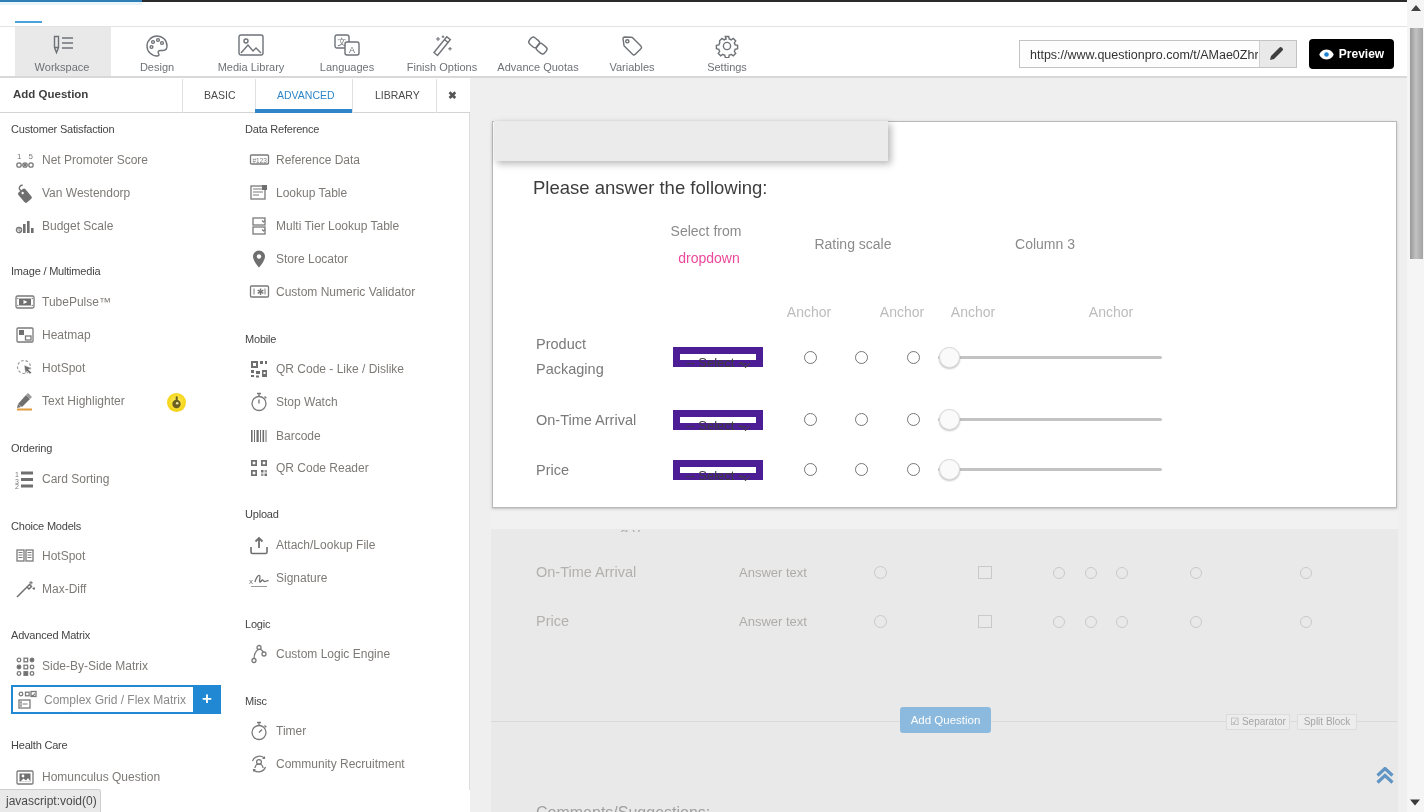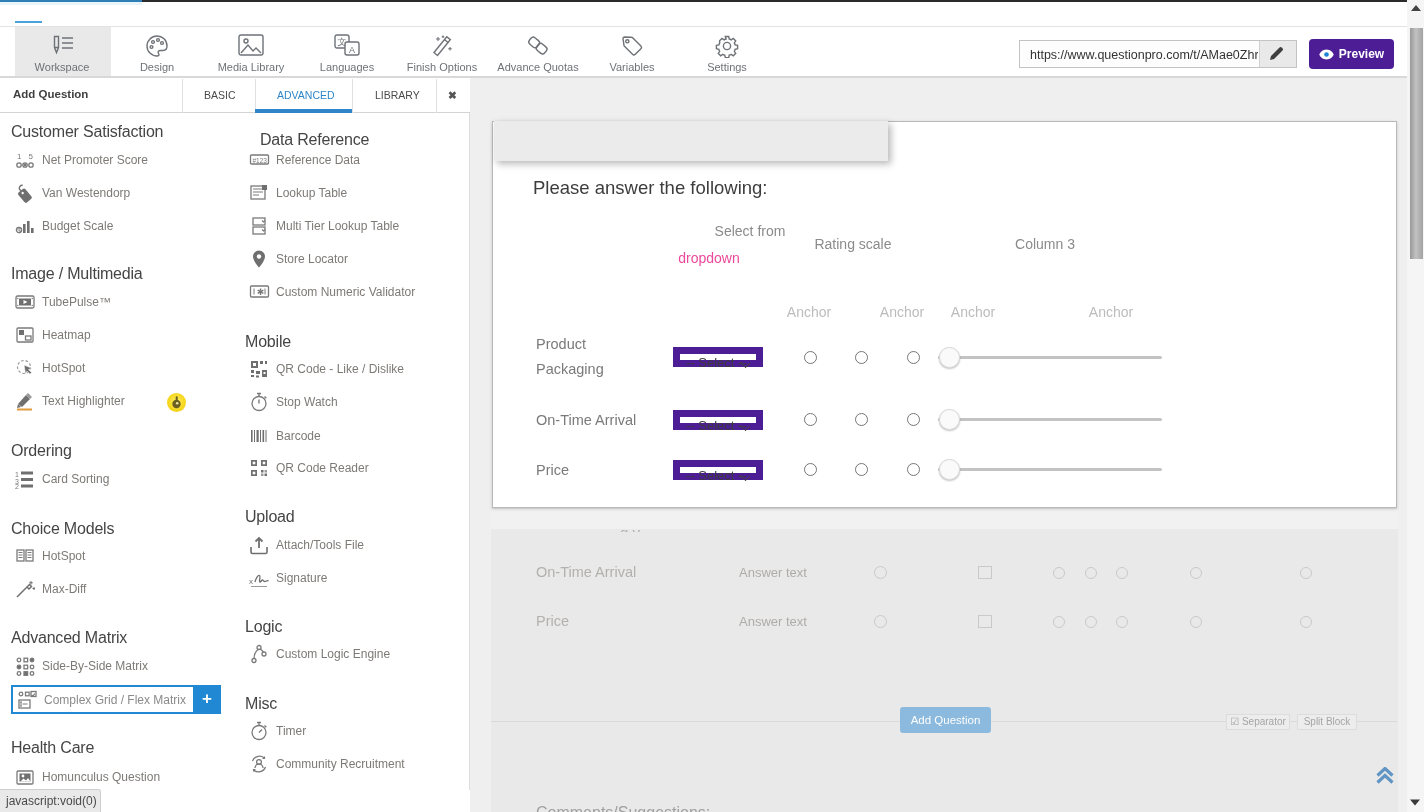--- a/index.html
+++ b/index.html
@@ -21,31 +21,31 @@
 .navlink { position:absolute; top:5px; font-size:12px; color:#3078b4; }
 #toolbar-border { left:0; top:76px; width:1407px; height:2px; background:#d8d8d8; }
 .tool { position:absolute; top:0; width:96px; height:49px; text-align:center; }
 .tool .ticon { position:absolute; left:50%; top:7px; transform:translateX(-50%); }
 .tool .tlabel { position:absolute; left:50%; top:34px; transform:translateX(-50%); white-space:nowrap; font-size:11px; color:#6e7277; }
 #ws-tile { left:15px; top:27px; width:96px; height:49px; background:#e9e9e9; }
 
 #urlbox { left:1019px; top:40px; width:278px; height:28px; background:#fdfdfd; border:1px solid #c3c3c3; }
 #urltext { left:1030px; top:48px; width:228px; height:16px; font-size:12.5px; color:#333; white-space:nowrap; overflow:hidden; }
 #urlpen { left:1259px; top:41px; width:37px; height:26px; background:#e9e9e9; border-left:1px solid #d0d0d0; }
-#previewbtn { left:1309px; top:39px; width:85px; height:30px; background:#4c1d95; border-radius:4px; color:#fff; font-size:12px; font-weight:bold; text-align:center; line-height:30px; }
+#previewbtn { left:1309px; top:39px; width:85px; height:30px; background:#000000; border-radius:4px; color:#fff; font-size:12px; font-weight:bold; text-align:center; line-height:30px; }
 
 
 #panel { left:0; top:78px; width:470px; height:712px; background:#fff; border-right:1px solid #dcdcdc; }
 #panel-head { left:0; top:78px; width:470px; height:35px; background:#fff; border-bottom:1px solid #d4d4d4; }
 #addq { left:13px; top:88px; font-size:11.5px; font-weight:bold; color:#3f3f3f; }
 .tabsep { position:absolute; top:79px; width:1px; height:34px; background:#e0e0e0; }
 .tab { position:absolute; top:89px; font-size:10.5px; color:#4a4a4a; }
 #tab-adv { color:#2e86c8; }
 #tab-adv-ul { left:255px; top:109px; width:97px; height:4px; background:#2e86c8; }
-.phead { position:absolute; font-size:16px; color:#454545; white-space:nowrap; letter-spacing:-0.2px;}
+.phead { position:absolute; font-size:11px; color:#454545; white-space:nowrap; letter-spacing:-0.2px;}
 .pitem { position:absolute; font-size:12px; color:#7d7a76; white-space:nowrap; z-index:2; }
 .picon { position:absolute; width:20px; height:20px; z-index:2; }
 #selbox { left:11px; top:685px; width:210px; height:29px; background:#fff; border:2px solid #2189d3; }
 #selplus { left:193px; top:685px; width:28px; height:29px; background:#2189d3; color:#fff; font-size:17px; font-weight:bold; text-align:center; line-height:28px; }
 #hl-badge { left:167px; top:393px; width:19px; height:19px; background:radial-gradient(circle at 50% 45%, #fdf06a 0%, #f6d820 55%, #eec50f 100%); border-radius:50%; }
 
 
 #main { left:470px; top:78px; width:937px; height:734px; background:#efefef; }
 #dimblock { left:491px; top:508px; width:907px; height:304px; background:#e9e9e9; }
 #dimstrip { left:491px; top:509px; width:907px; height:20px; background:#f1f1f1; }
@@ -288,21 +288,21 @@
         </svg></div>
 <div class="abs pitem" style="left:44px; top:693px; color:#8a8a8a;">Complex Grid / Flex Matrix</div>
 <div class="abs phead" style="left:11px; top:739px;">Health Care</div>
 <div class="abs picon" style="left:15px; top:767px;"><svg width="20" height="20" viewBox="0 0 20 20">
           <rect x="2" y="4" width="16" height="13" rx="1" stroke="#7a7a7a" stroke-width="1.3" fill="none"></rect>
           <rect x="4.5" y="6.5" width="11" height="8" fill="#6f6f6f"></rect>
           <circle cx="8" cy="9" r="1.4" fill="#fff"></circle>
           <path d="M5.5 14.5 l3-3 2.5 2 2-2.5 2.5 3.5 z" fill="#fff"></path>
         </svg></div>
 <div class="abs pitem" style="left:42px; top:770px;">Homunculus Question</div>
-<div class="abs phead" style="left:260px; top:123px;margin-top:8px;">Data Reference</div>
+<div class="abs phead" style="left:245px; top:123px;">Data Reference</div>
 <div class="abs picon" style="left:249px; top:150px;"><svg width="21" height="20" viewBox="0 0 20 20">
           <rect x="1" y="5" width="18" height="9" rx="1" stroke="#7a7a7a" stroke-width="1.3" fill="none"></rect>
           <text x="3" y="12.5" font-size="6.5" fill="#7a7a7a" font-family="Liberation Sans">#123</text>
         </svg></div>
 <div class="abs pitem" style="left:276px; top:153px;">Reference Data</div>
 <div class="abs picon" style="left:249px; top:183px;"><svg width="20" height="20" viewBox="0 0 20 20">
           <rect x="2" y="3" width="14" height="13" stroke="#7a7a7a" stroke-width="1.3" fill="none"></rect>
           <path d="M4 6 h10 M4 9 h10 M4 12 h6" stroke="#7a7a7a" stroke-width="1.2"></path>
           <rect x="13" y="2" width="5" height="5" fill="#6f6f6f"></rect>
         </svg></div>
@@ -372,21 +372,21 @@
             <rect x="12" y="15.5" width="2.5" height="2.5" fill="#9a9a9a"></rect>
             <rect x="15.5" y="15.5" width="2.5" height="2.5"></rect>
           </g>
         </svg></div>
 <div class="abs pitem" style="left:276px; top:461px;">QR Code Reader</div>
 <div class="abs phead" style="left:245px; top:508px;">Upload</div>
 <div class="abs picon" style="left:249px; top:535px;"><svg width="20" height="20" viewBox="0 0 20 20">
           <path d="M10 13 V3 M6.5 6.5 L10 3 l3.5 3.5" stroke="#6f6f6f" stroke-width="1.8" fill="none"></path>
           <path d="M2 12 v5 a1.5 1.5 0 0 0 1.5 1.5 h13 a1.5 1.5 0 0 0 1.5-1.5 v-5" stroke="#6f6f6f" stroke-width="1.6" fill="none"></path>
         </svg></div>
-<div class="abs pitem" style="left:276px; top:538px;">Attach/Tools File</div>
+<div class="abs pitem" style="left:276px; top:538px;">Attach/Lookup File</div>
 <div class="abs picon" style="left:249px; top:568px;"><svg width="20" height="20" viewBox="0 0 20 20">
           <text x="0" y="16" font-size="8" fill="#6f6f6f">x</text>
           <path d="M6 14 c1-4 3-7 4.5-6.5 1.5 0.5-1 6.5 0.5 6.5 1 0 1.5-2 2.5-2 0.8 0 0.8 1.5 2 1.5 1.5 0 2.5-1 4-1" stroke="#6f6f6f" stroke-width="1.3" fill="none"></path>
           <path d="M2 18.5 h16" stroke="#9a9a9a" stroke-width="1"></path>
         </svg></div>
 <div class="abs pitem" style="left:276px; top:571px;">Signature</div>
 <div class="abs phead" style="left:245px; top:618px;">Logic</div>
 <div class="abs picon" style="left:249px; top:644px;"><svg width="20" height="20" viewBox="0 0 20 20">
           <circle cx="10" cy="3.5" r="2" stroke="#7a7a7a" stroke-width="1.3" fill="none"></circle>
           <circle cx="5" cy="16.5" r="2" stroke="#7a7a7a" stroke-width="1.3" fill="none"></circle>
@@ -448,21 +448,21 @@
 <svg class="abs" style="left:1376px; top:767px;" width="18" height="17" viewBox="0 0 18 17" fill="none" stroke="#6195c4" stroke-width="3.2">
         <path d="M1.5 8.5 L9 1.5 L16.5 8.5"></path>
         <path d="M1.5 15.5 L9 8.5 L16.5 15.5"></path>
       </svg>
 <div class="abs dtext" style="left:536px; top:804px; font-size:16px; color:#9f9f9f;">Comments/Suggestions:</div>
 </div>
   <div class="abs" id="card"></div>
   <div class="abs" id="prevbox"></div>
   <div id="matrix">
 <div class="abs mtext" style="left:533px; top:177px; font-size:18.5px; color:#3d3d3d;">Please answer the following:</div>
-<div class="abs mtext" style="left:750px; top:223px; font-size:14px; color:#8b8b8b; transform:translateX(-50%);">Select from</div>
+<div class="abs mtext" style="left:706px; top:223px; font-size:14px; color:#8b8b8b; transform:translateX(-50%);">Select from</div>
 <div class="abs mtext" style="left:709px; top:250px; font-size:14px; color:#ec4899; transform:translateX(-50%);">dropdown</div>
 <div class="abs mtext" style="left:853px; top:236px; font-size:14px; color:#8b8b8b; transform:translateX(-50%);">Rating scale</div>
 <div class="abs mtext" style="left:1045px; top:236px; font-size:14px; color:#8b8b8b; transform:translateX(-50%);">Column 3</div>
 <div class="abs mtext" style="left:809px; top:304px; font-size:14px; color:#bcbcbc; transform:translateX(-50%);">Anchor</div>
 <div class="abs mtext" style="left:902px; top:304px; font-size:14px; color:#bcbcbc; transform:translateX(-50%);">Anchor</div>
 <div class="abs mtext" style="left:973px; top:304px; font-size:14px; color:#bcbcbc; transform:translateX(-50%);">Anchor</div>
 <div class="abs mtext" style="left:1111px; top:304px; font-size:14px; color:#bcbcbc; transform:translateX(-50%);">Anchor</div>
 <div class="abs mtext" style="left:536px; top:336px; font-size:14.5px; color:#7a7a7a;">Product</div>
 <div class="abs mtext" style="left:536px; top:361px; font-size:14.5px; color:#7a7a7a;">Packaging</div>
 <div class="abs mtext" style="left:536px; top:412px; font-size:14.5px; color:#7a7a7a;">On-Time Arrival</div>

